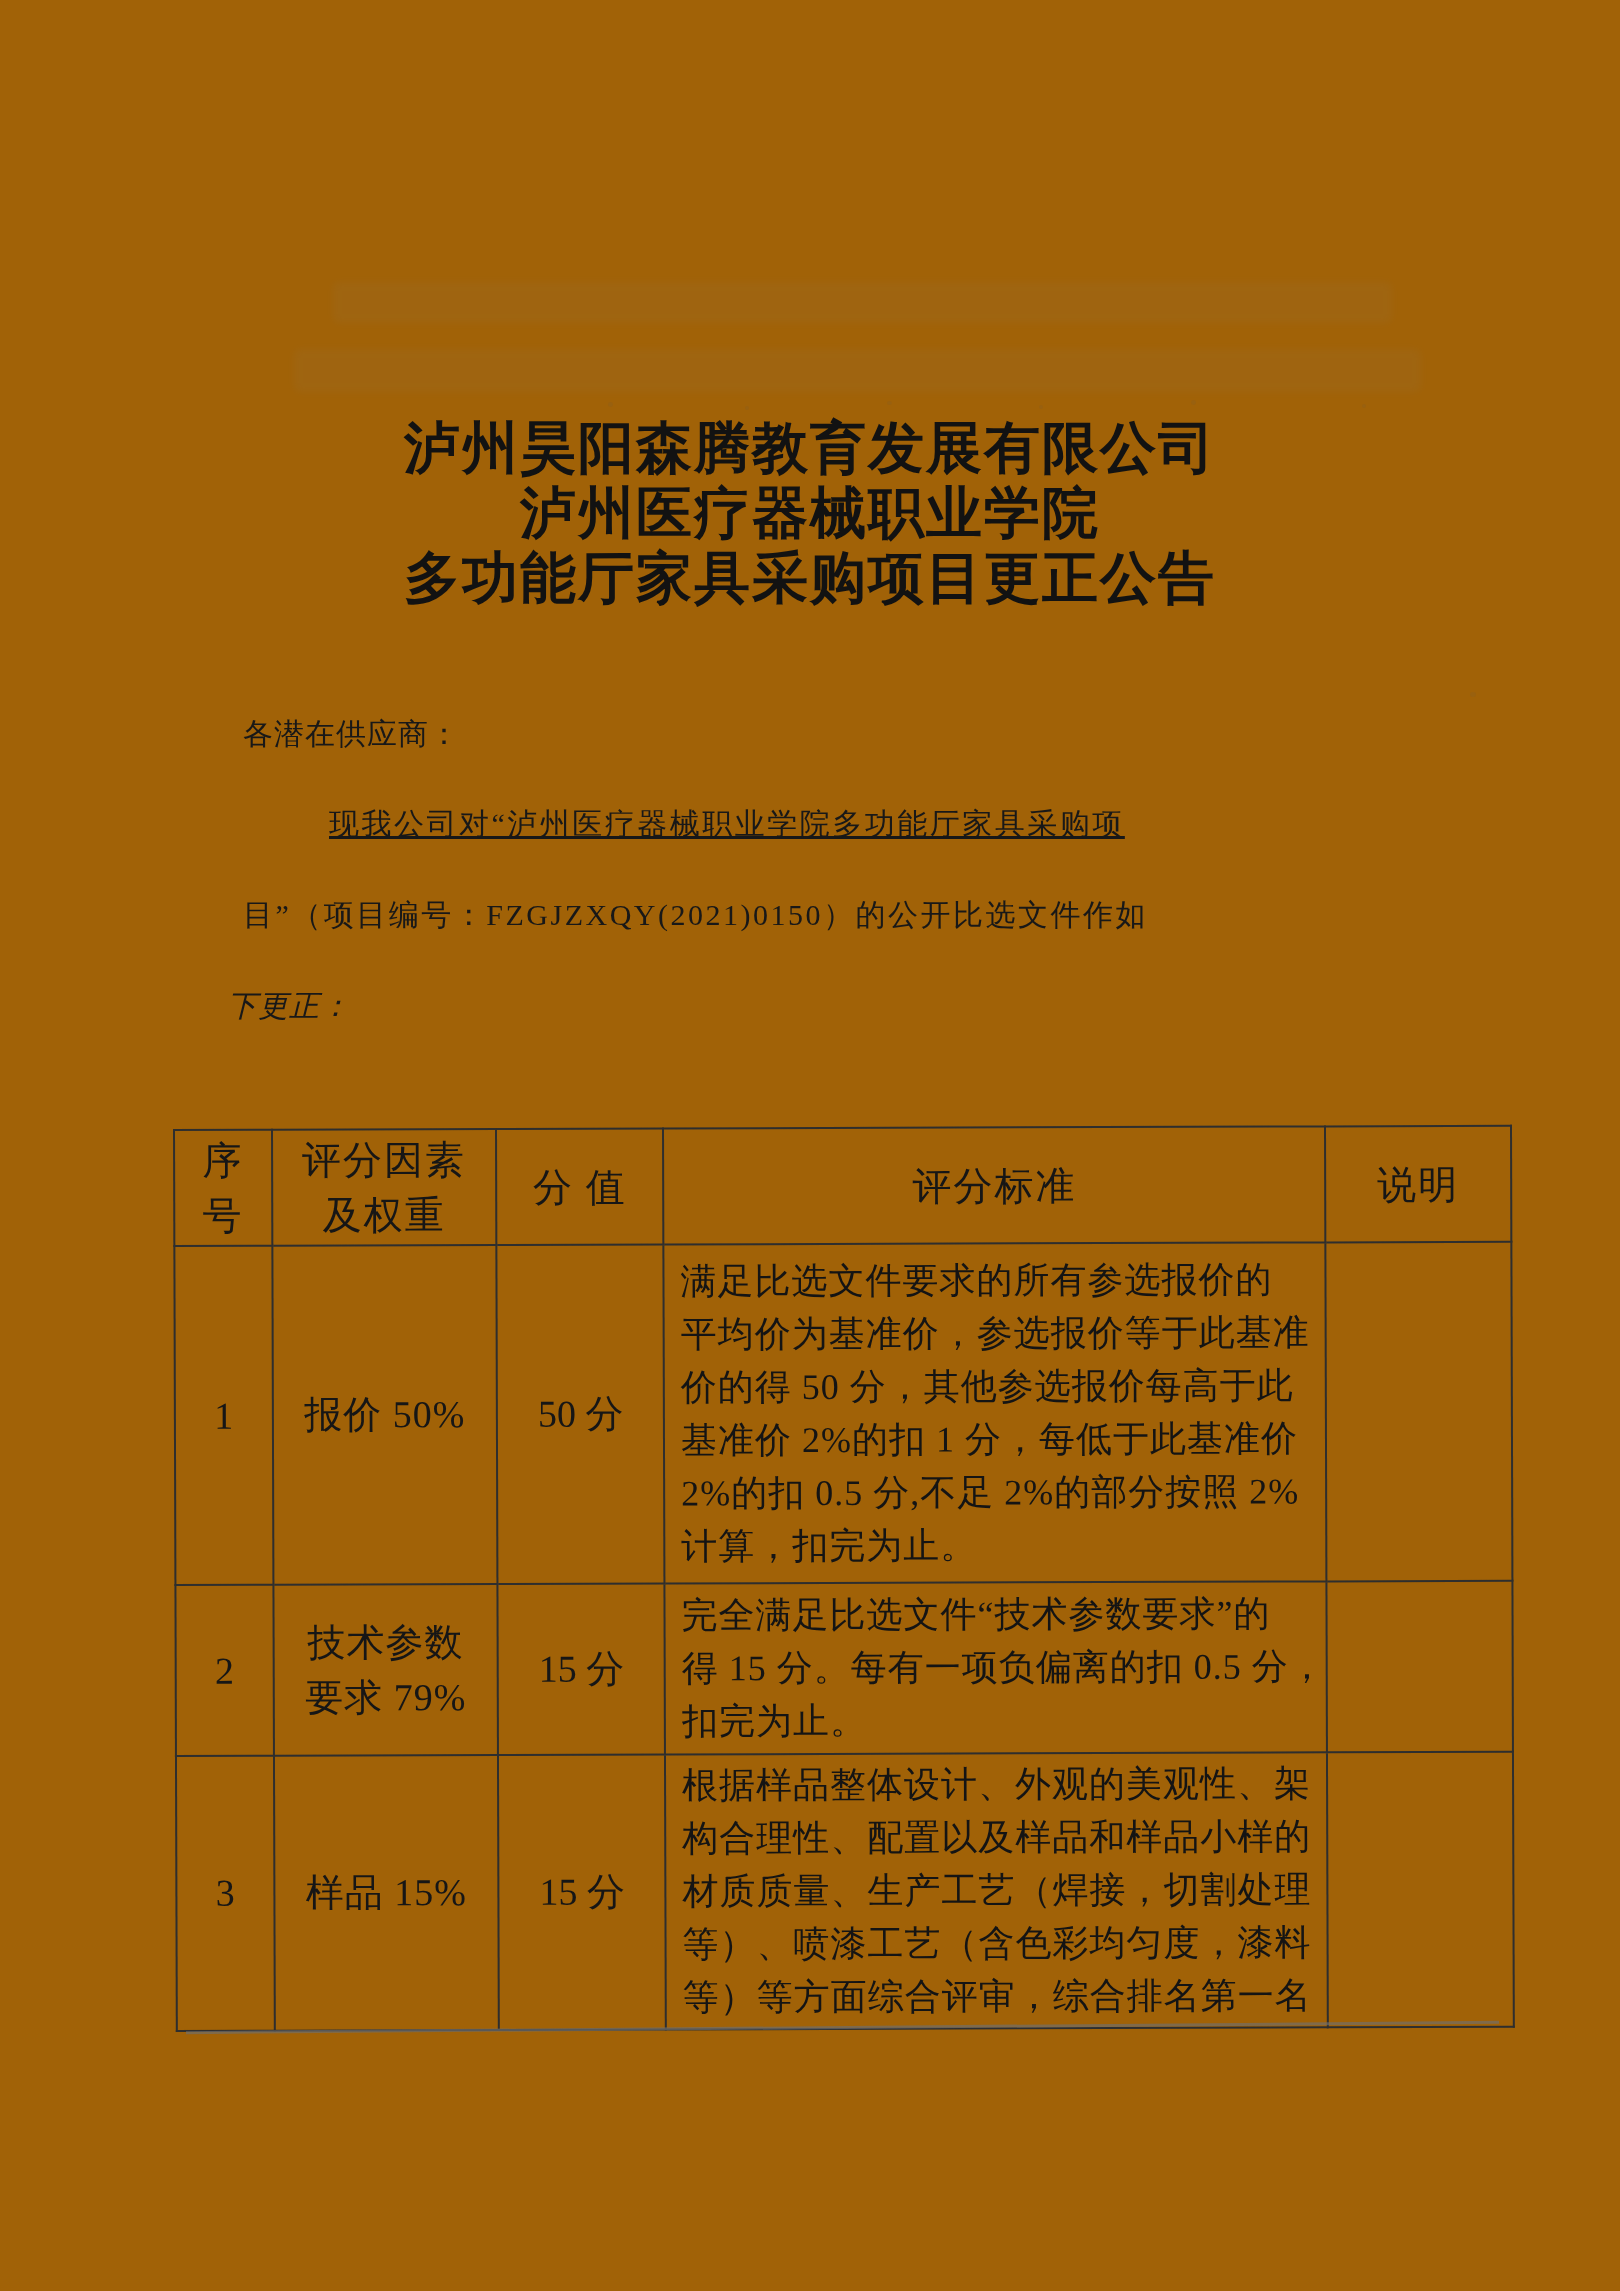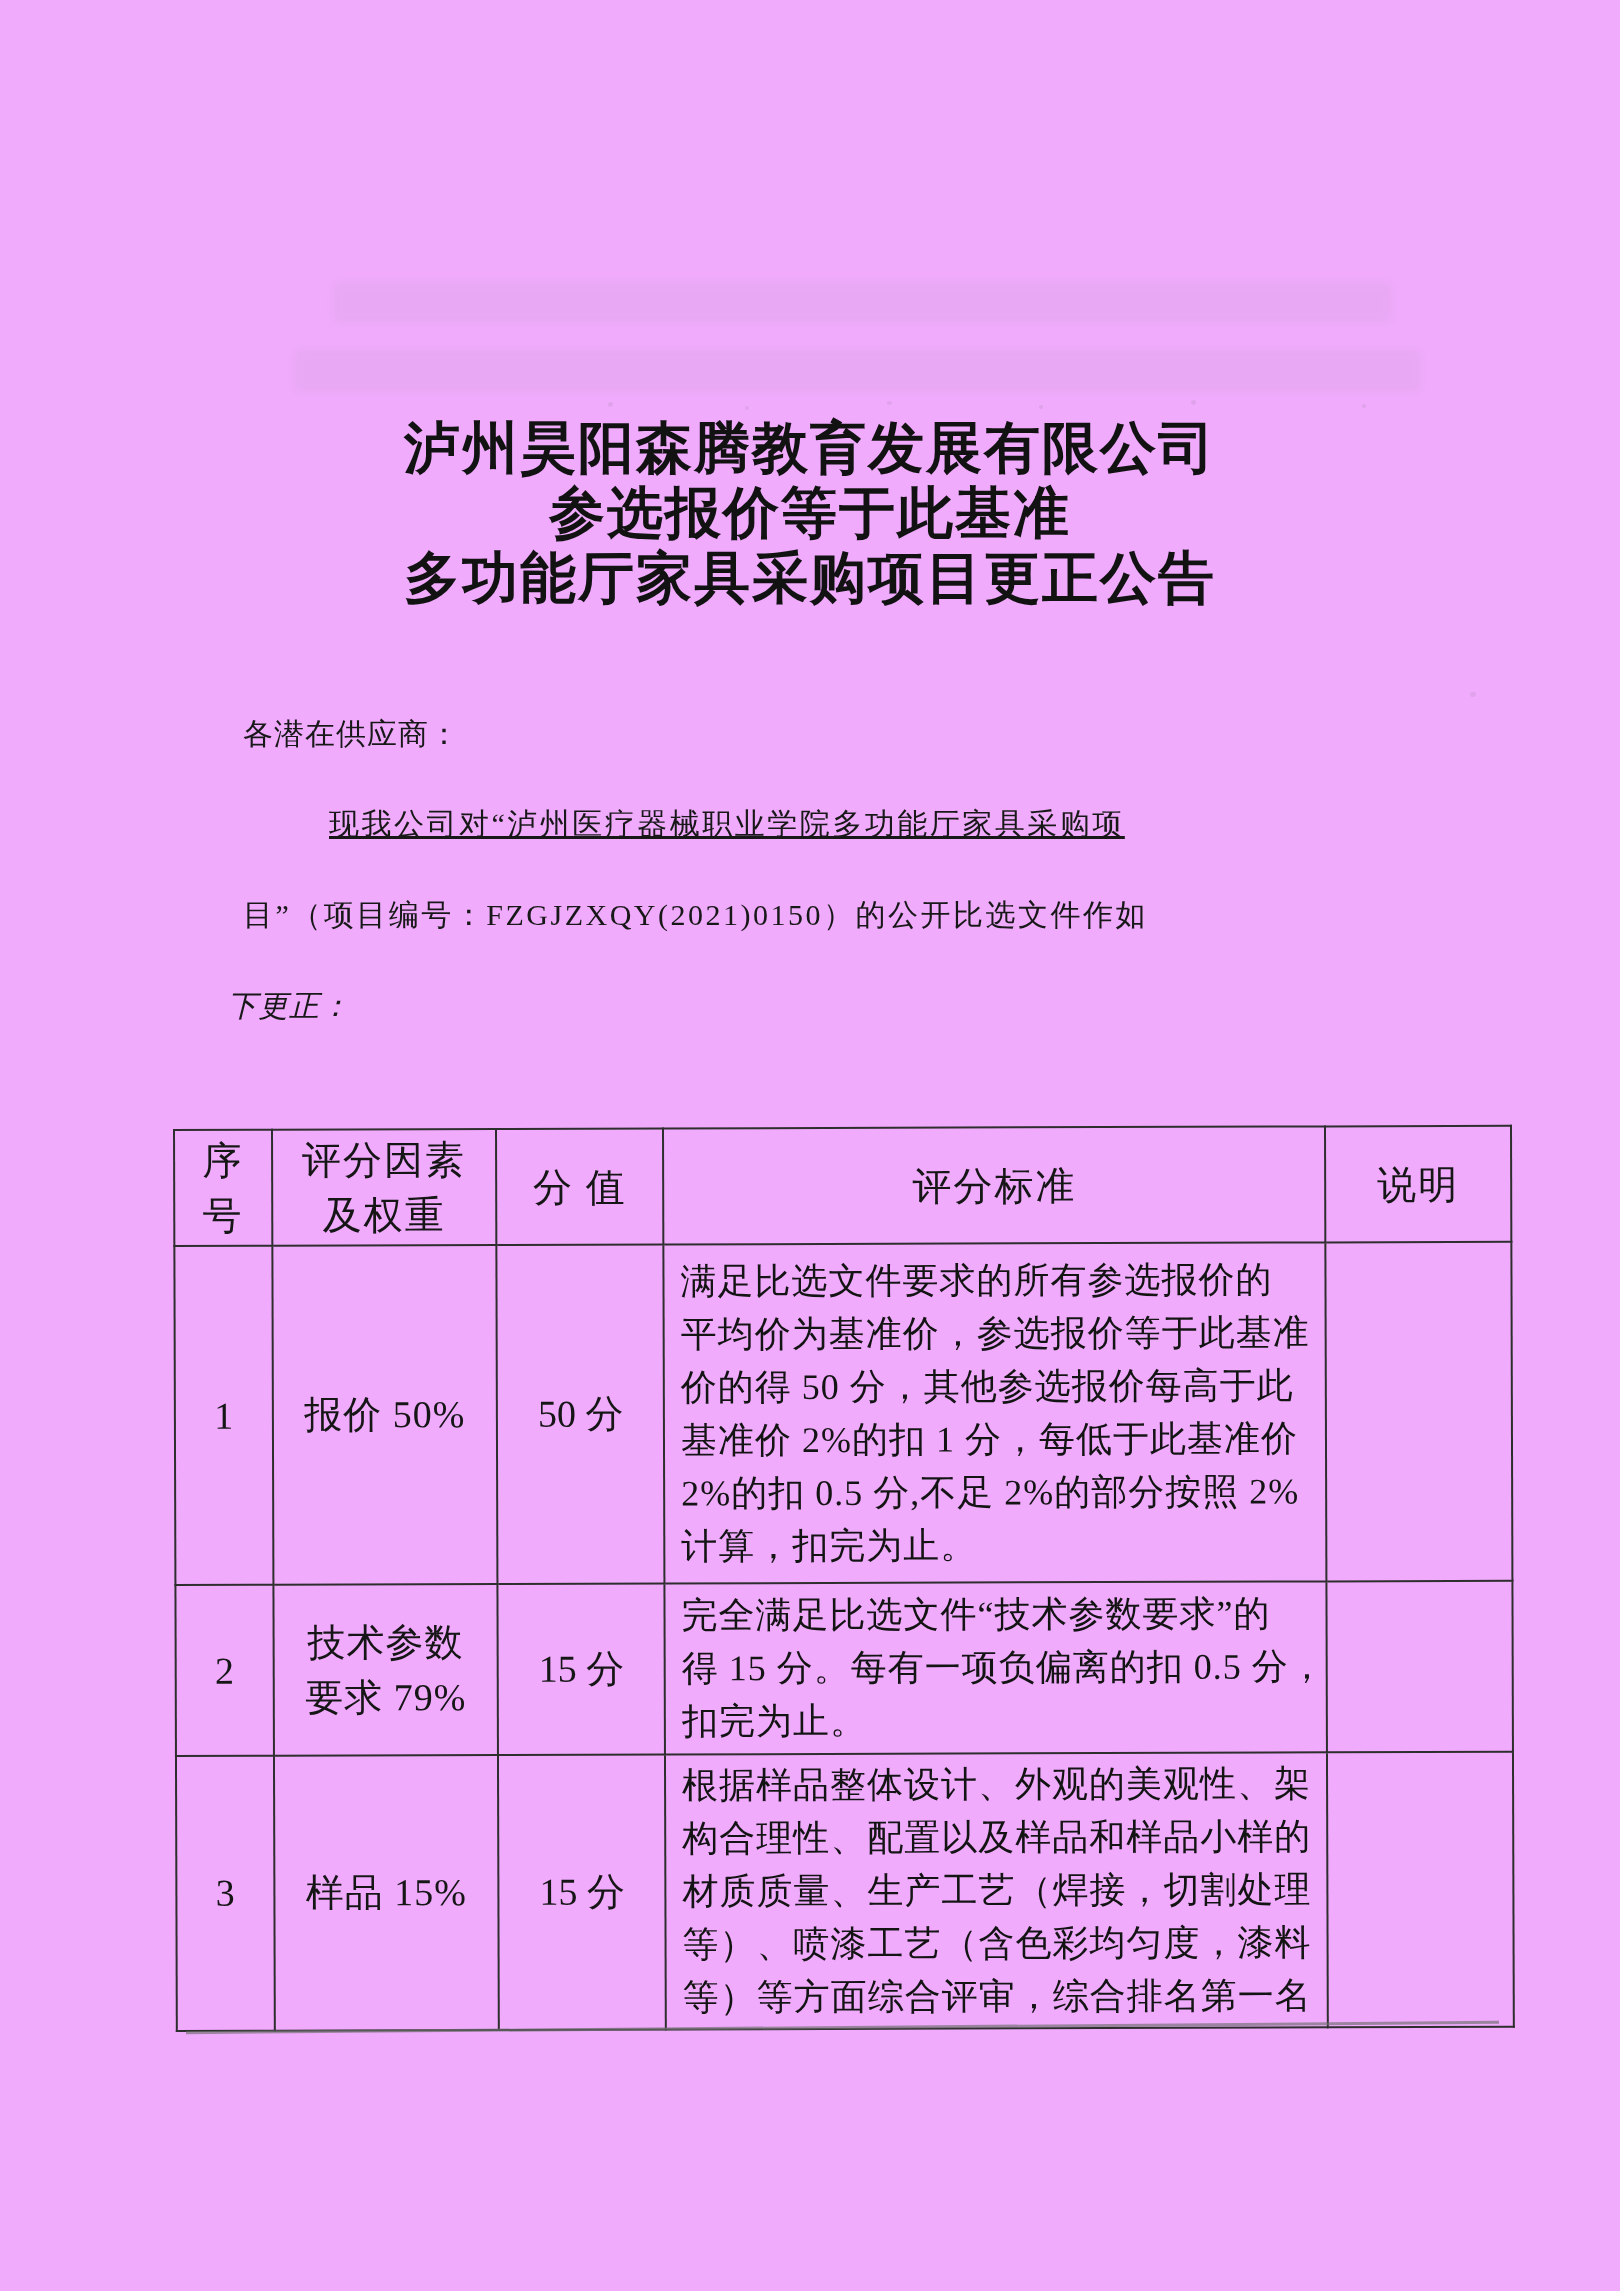--- a/index.html
+++ b/index.html
@@ -5,21 +5,21 @@
   html, body {
     margin: 0; padding: 0;
     width: 1620px; height: 2292px;
     background: #ffffff;
     font-family: "Liberation Serif", "DejaVu Serif", serif;
     color: #1a1a1a;
     overflow: hidden;
   }
   .page {
     position: absolute; inset: 0;
-    background: #f0abfc;
+    background: #a16207;
   }
   
   .ghost {
     position: absolute;
     background: #8a8a8a;
     opacity: 0.07;
     filter: blur(3.9px);
     border-radius: 5.9px;
   }
   .speck {
@@ -107,21 +107,21 @@
   <div class="speck" style="left:608px; top:402px; width:4.9px; height:4.9px;"></div>
   <div class="speck" style="left:745px; top:406px; width:3.9px; height:3.9px;"></div>
   <div class="speck" style="left:887px; top:401px; width:4.9px; height:3.9px;"></div>
   <div class="speck" style="left:1039px; top:405px; width:3.9px; height:3.9px;"></div>
   <div class="speck" style="left:1191px; top:400px; width:4.9px; height:4.9px;"></div>
   <div class="speck" style="left:1362px; top:404px; width:3.9px; height:3.9px;"></div>
   <div class="speck" style="left:1470px; top:692px; width:5.9px; height:4.9px;"></div>
 
   <div class="doc-title">
     <div>泸州昊阳森腾教育发展有限公司</div>
-    <div>参选报价等于此基准</div>
+    <div>泸州医疗器械职业学院</div>
     <div>多功能厅家具采购项目更正公告</div>
   </div>
 
   <div class="bodyline salutation">各潜在供应商：</div>
   <div class="bodyline p1">现我公司对“泸州医疗器械职业学院多功能厅家具采购项</div>
   <div class="bodyline p2">目”（项目编号：FZGJZXQY(2021)0150）的公开比选文件作如</div>
   <div class="bodyline p3">下更正：</div>
 
   <table class="score-table">
     <colgroup>

